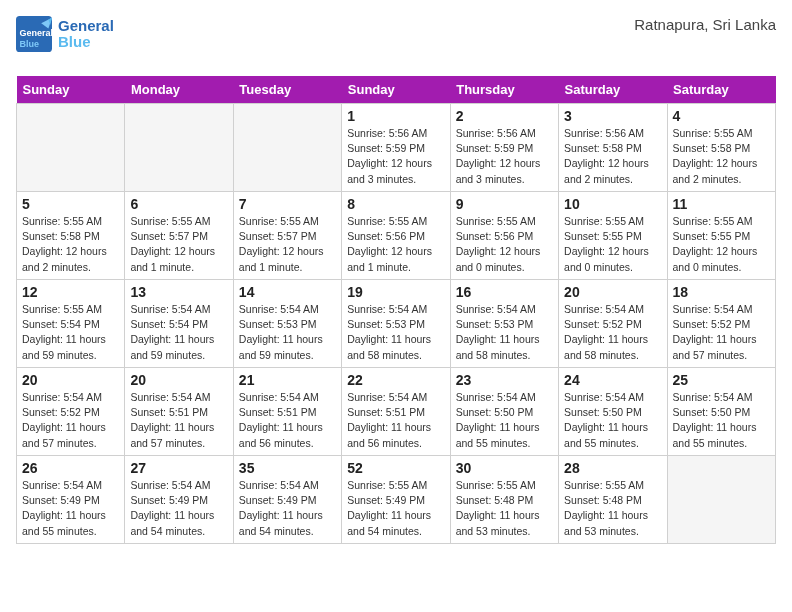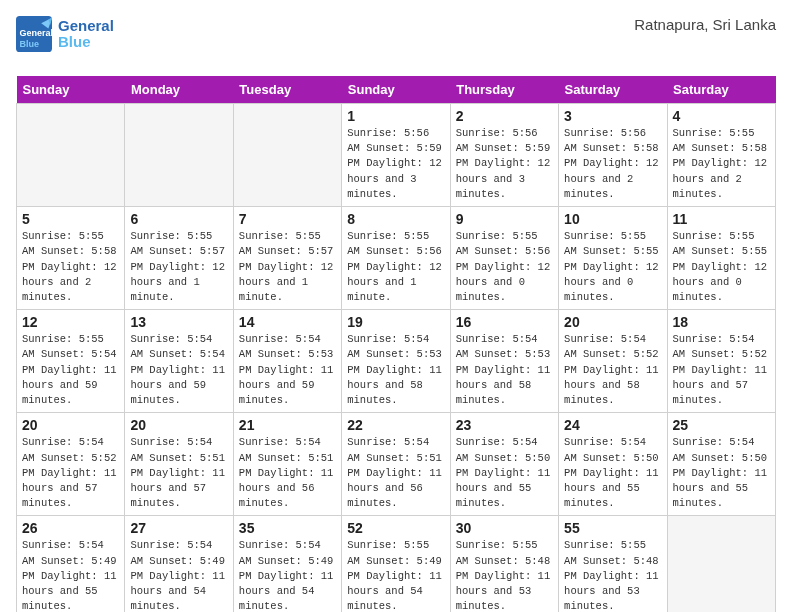--- a/index.html
+++ b/index.html
@@ -65,21 +65,20 @@
     }
     .day-num {
       font-size: 14px;
       font-weight: bold;
       margin-bottom: 2px;
     }
     .day-info {
       font-size: 10.5px;
       line-height: 1.45;
       color: #333;
-      font-family: Liberation Mono, monospace;
     }
     tr:last-child td {
       
     }
   </style>
 </head>
 <body>
 
 <div class="header-row">
   <div class="logo">
@@ -330,21 +329,21 @@
 and 54 minutes.</div>
         </td>
         <td>
           <div class="day-num">30</div>
           <div class="day-info">Sunrise: 5:55 AM
 Sunset: 5:48 PM
 Daylight: 11 hours
 and 53 minutes.</div>
         </td>
         <td>
-          <div class="day-num">55</div>
+          <div class="day-num">28</div>
           <div class="day-info">Sunrise: 5:55 AM
 Sunset: 5:48 PM
 Daylight: 11 hours
 and 53 minutes.</div>
         </td>
         <td class="empty"></td>
       </tr>
     </tbody>
 </table>
 

